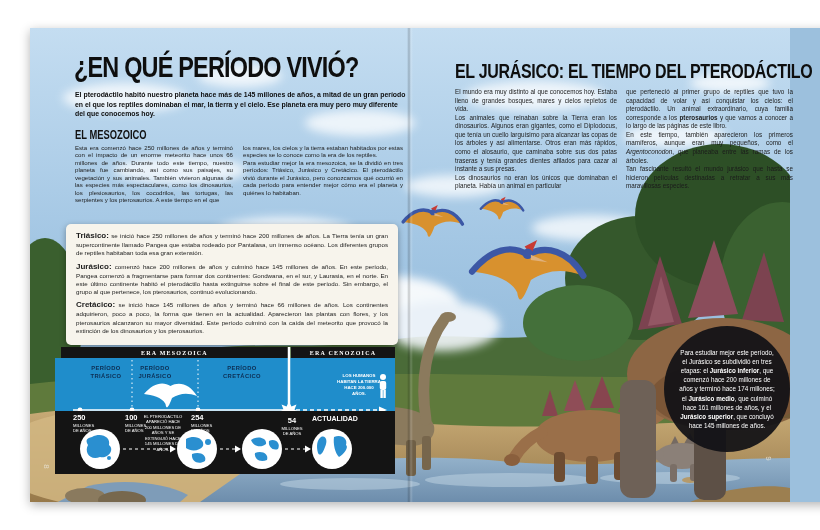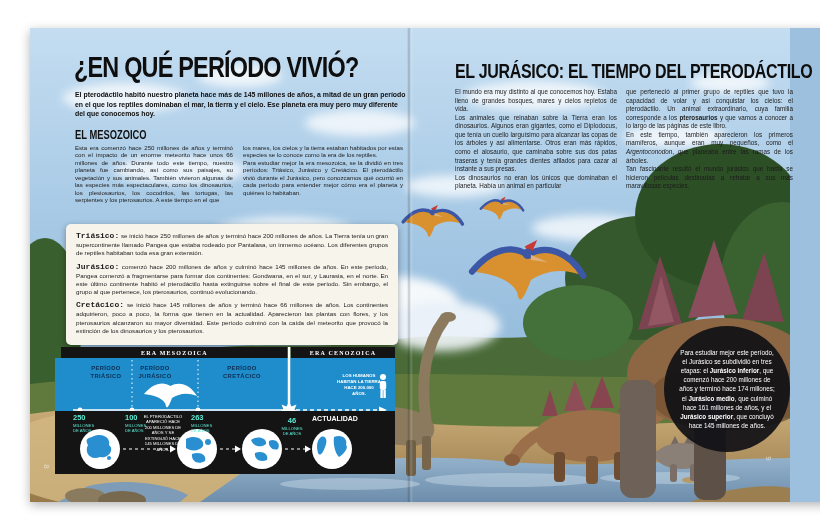--- a/index.html
+++ b/index.html
@@ -11,33 +11,33 @@
   
   .lp-title{position:absolute;left:44px;top:22px;font-size:30px;font-weight:700;letter-spacing:-1px;color:#0e0e0e;transform:scaleX(.78);transform-origin:left top;white-space:nowrap;z-index:2;}
   .lp-intro{position:absolute;left:45px;top:62px;width:332px;font-size:6.9px;font-weight:700;line-height:1.38;color:#0e0e0e;z-index:2;text-align:left;}
   .sec-head{position:absolute;left:45px;top:99px;font-size:13px;font-weight:700;color:#111;transform:scaleX(.72);transform-origin:left top;white-space:nowrap;z-index:2;}
   .bodytxt{font-size:6.1px;line-height:1.22;color:#1b1b1b;text-align:justify;white-space:pre-line;z-index:2;}
   .col1{position:absolute;left:45px;top:116px;width:158px;}
   .col2{position:absolute;left:213px;top:116px;width:160px;}
 
   .pbox{position:absolute;left:36px;top:196px;width:332px;background:#f7f4ec;border-radius:5px;box-shadow:0 2px 6px rgba(0,0,0,.35);padding:7px 10px 6px;box-sizing:border-box;z-index:2;}
   .pbox p{margin:0 0 4px;font-size:6.2px;line-height:1.3;text-align:justify;color:#1b1b1b;}
-  .term{font-family:Liberation Mono, monospace;font-weight:700;font-size:8px;}
+  .term{font-family:Liberation Sans, sans-serif;font-weight:700;font-size:8px;}
 
   
   .timeline{position:absolute;left:25px;top:319px;width:340px;height:127px;z-index:3;}
   .erabar{position:absolute;top:0;height:11px;background:#141414;color:#fff;display:flex;align-items:center;justify-content:center;font-family:"Liberation Serif",serif;font-weight:700;font-size:6px;letter-spacing:1.2px;}
   .era-left{left:6px;width:227px;}
   .era-right{left:236px;width:104px;}
   .band{position:absolute;top:11px;left:0;width:340px;height:53px;background:#1f8dcb;}
   .band-svg{position:absolute;left:0;top:0;width:340px;height:53px;overflow:visible;}
   .plabel{position:absolute;font-size:5.8px;font-weight:700;color:#0d2d52;text-align:center;line-height:1.3;letter-spacing:.4px;white-space:pre-line;}
   .hnote{position:absolute;left:282px;top:15px;width:44px;font-size:4.4px;font-weight:700;color:#fff;text-align:center;line-height:1.4;}
   .panel{position:absolute;top:64px;left:0;width:340px;height:63px;background:#141414;}
-  .mk{position:absolute;color:#5eead4;}
+  .mk{position:absolute;color:#ffffff;}
   .mk .n{font-size:7.5px;font-weight:700;line-height:1;}
   .mk .u{font-size:4.2px;line-height:1.25;width:24px;margin-top:1px;}
   .mk66{text-align:center;width:30px;}
   .mk66 .u{margin-left:3px;}
   .actualidad{position:absolute;left:250px;top:4px;width:60px;font-size:7px;font-weight:700;color:#fff;text-align:center;}
   .tinynote{position:absolute;left:88px;top:3px;width:40px;font-size:4.2px;line-height:1.3;color:#fff;text-align:center;text-transform:uppercase;}
   .panel-svg{position:absolute;left:0;top:0;width:340px;height:63px;}
 
   
   .rp-title{position:absolute;left:425px;top:32px;font-size:20px;font-weight:700;letter-spacing:-.4px;color:#0e0e0e;transform:scaleX(.8);transform-origin:left top;white-space:nowrap;z-index:2;}
@@ -273,25 +273,25 @@
       </svg>
       <div class="mk" style="left:18px;top:3px;">
         <div class="n">250</div>
         <div class="u">MILLONES DE AÑOS</div>
       </div>
       <div class="mk" style="left:70px;top:3px;">
         <div class="n">100</div>
         <div class="u">MILLONES DE AÑOS</div>
       </div>
       <div class="mk" style="left:136px;top:3px;">
-        <div class="n">263</div>
+        <div class="n">254</div>
         <div class="u">MILLONES DE AÑOS</div>
       </div>
       <div class="mk mk66" style="left:222px;top:6px;">
-        <div class="n">46</div>
+        <div class="n">54</div>
         <div class="u">MILLONES DE AÑOS</div>
       </div>
       <div class="actualidad">ACTUALIDAD</div>
       <div class="tinynote">EL PTERODÁCTILO APARECIÓ HACE 200 MILLONES DE AÑOS Y SE EXTINGUIÓ HACE 145 MILLONES DE AÑOS.</div>
     </div>
   </div>
 
   <div class="rp-title">EL JURÁSICO: EL TIEMPO DEL PTERODÁCTILO</div>
   <div class="bodytxt rcol1">El mundo era muy distinto al que conocemos hoy. Estaba lleno de grandes bosques, mares y cielos repletos de vida.
 Los animales que reinaban sobre la Tierra eran los dinosaurios. Algunos eran gigantes, como el Diplodocus, que tenía un cuello larguísimo para alcanzar las copas de los árboles y así alimentarse. Otros eran más rápidos, como el alosaurio, que caminaba sobre sus dos patas traseras y tenía grandes dientes afilados para cazar al instante a sus presas.

